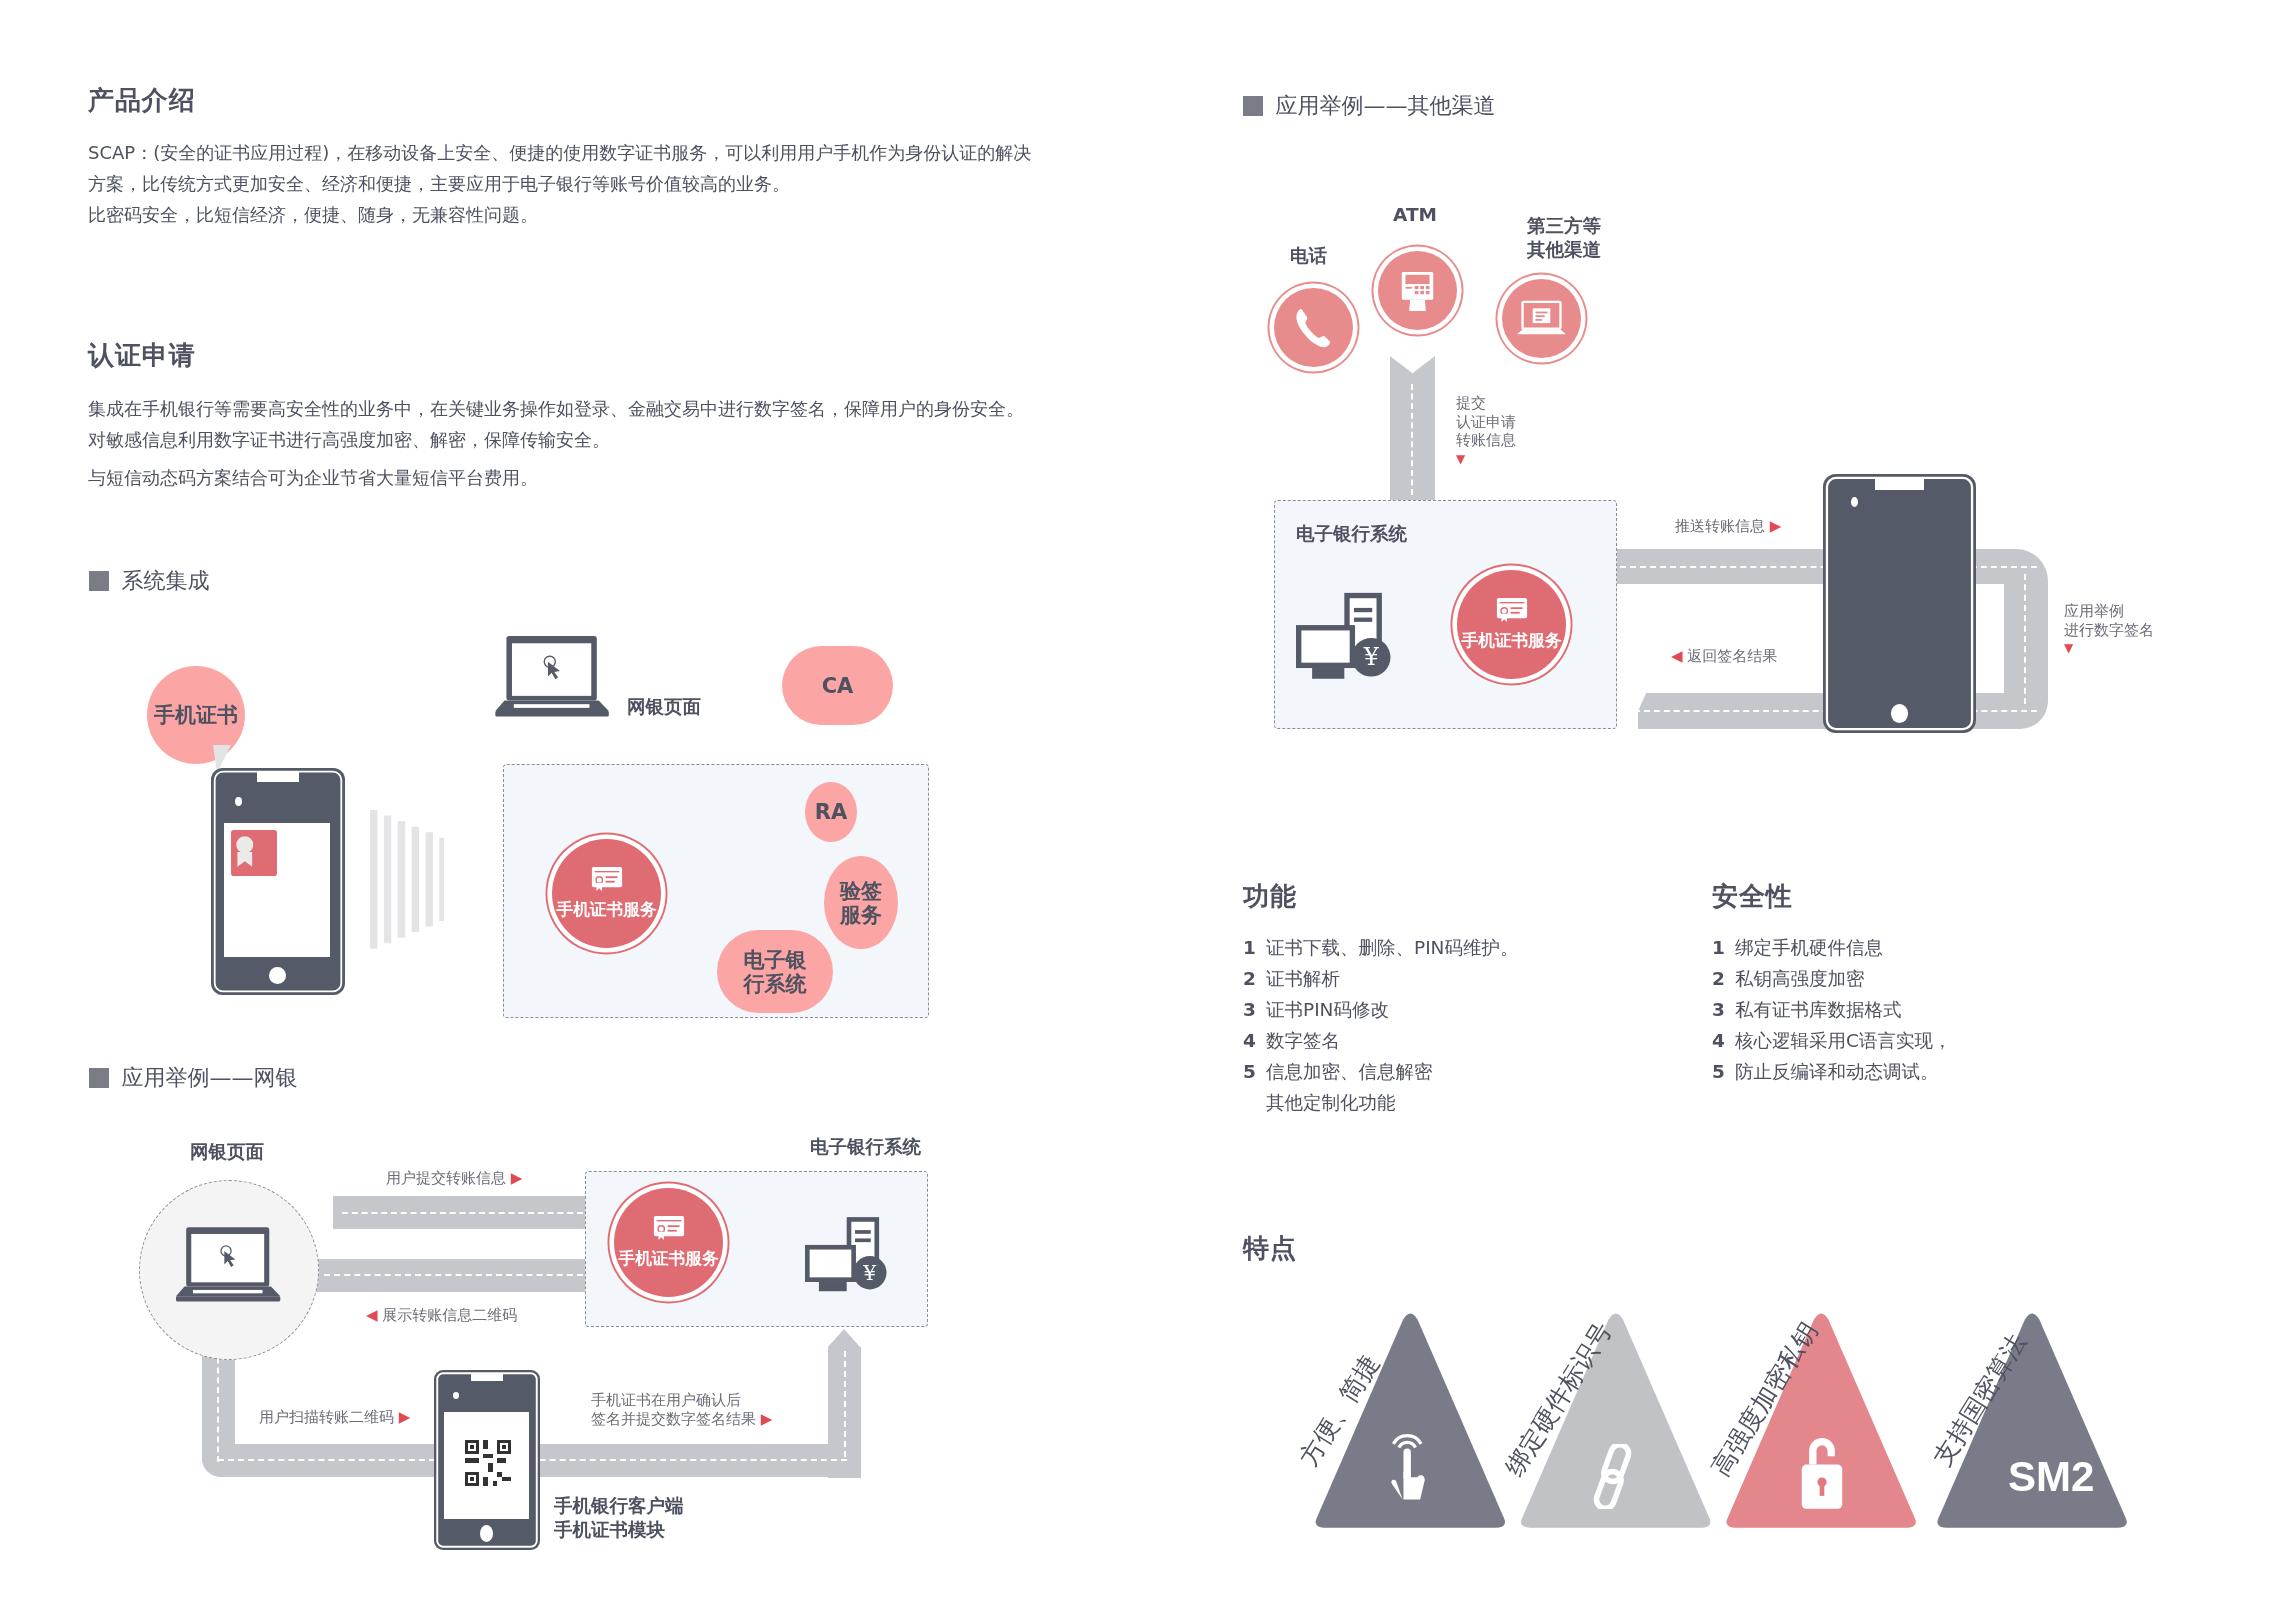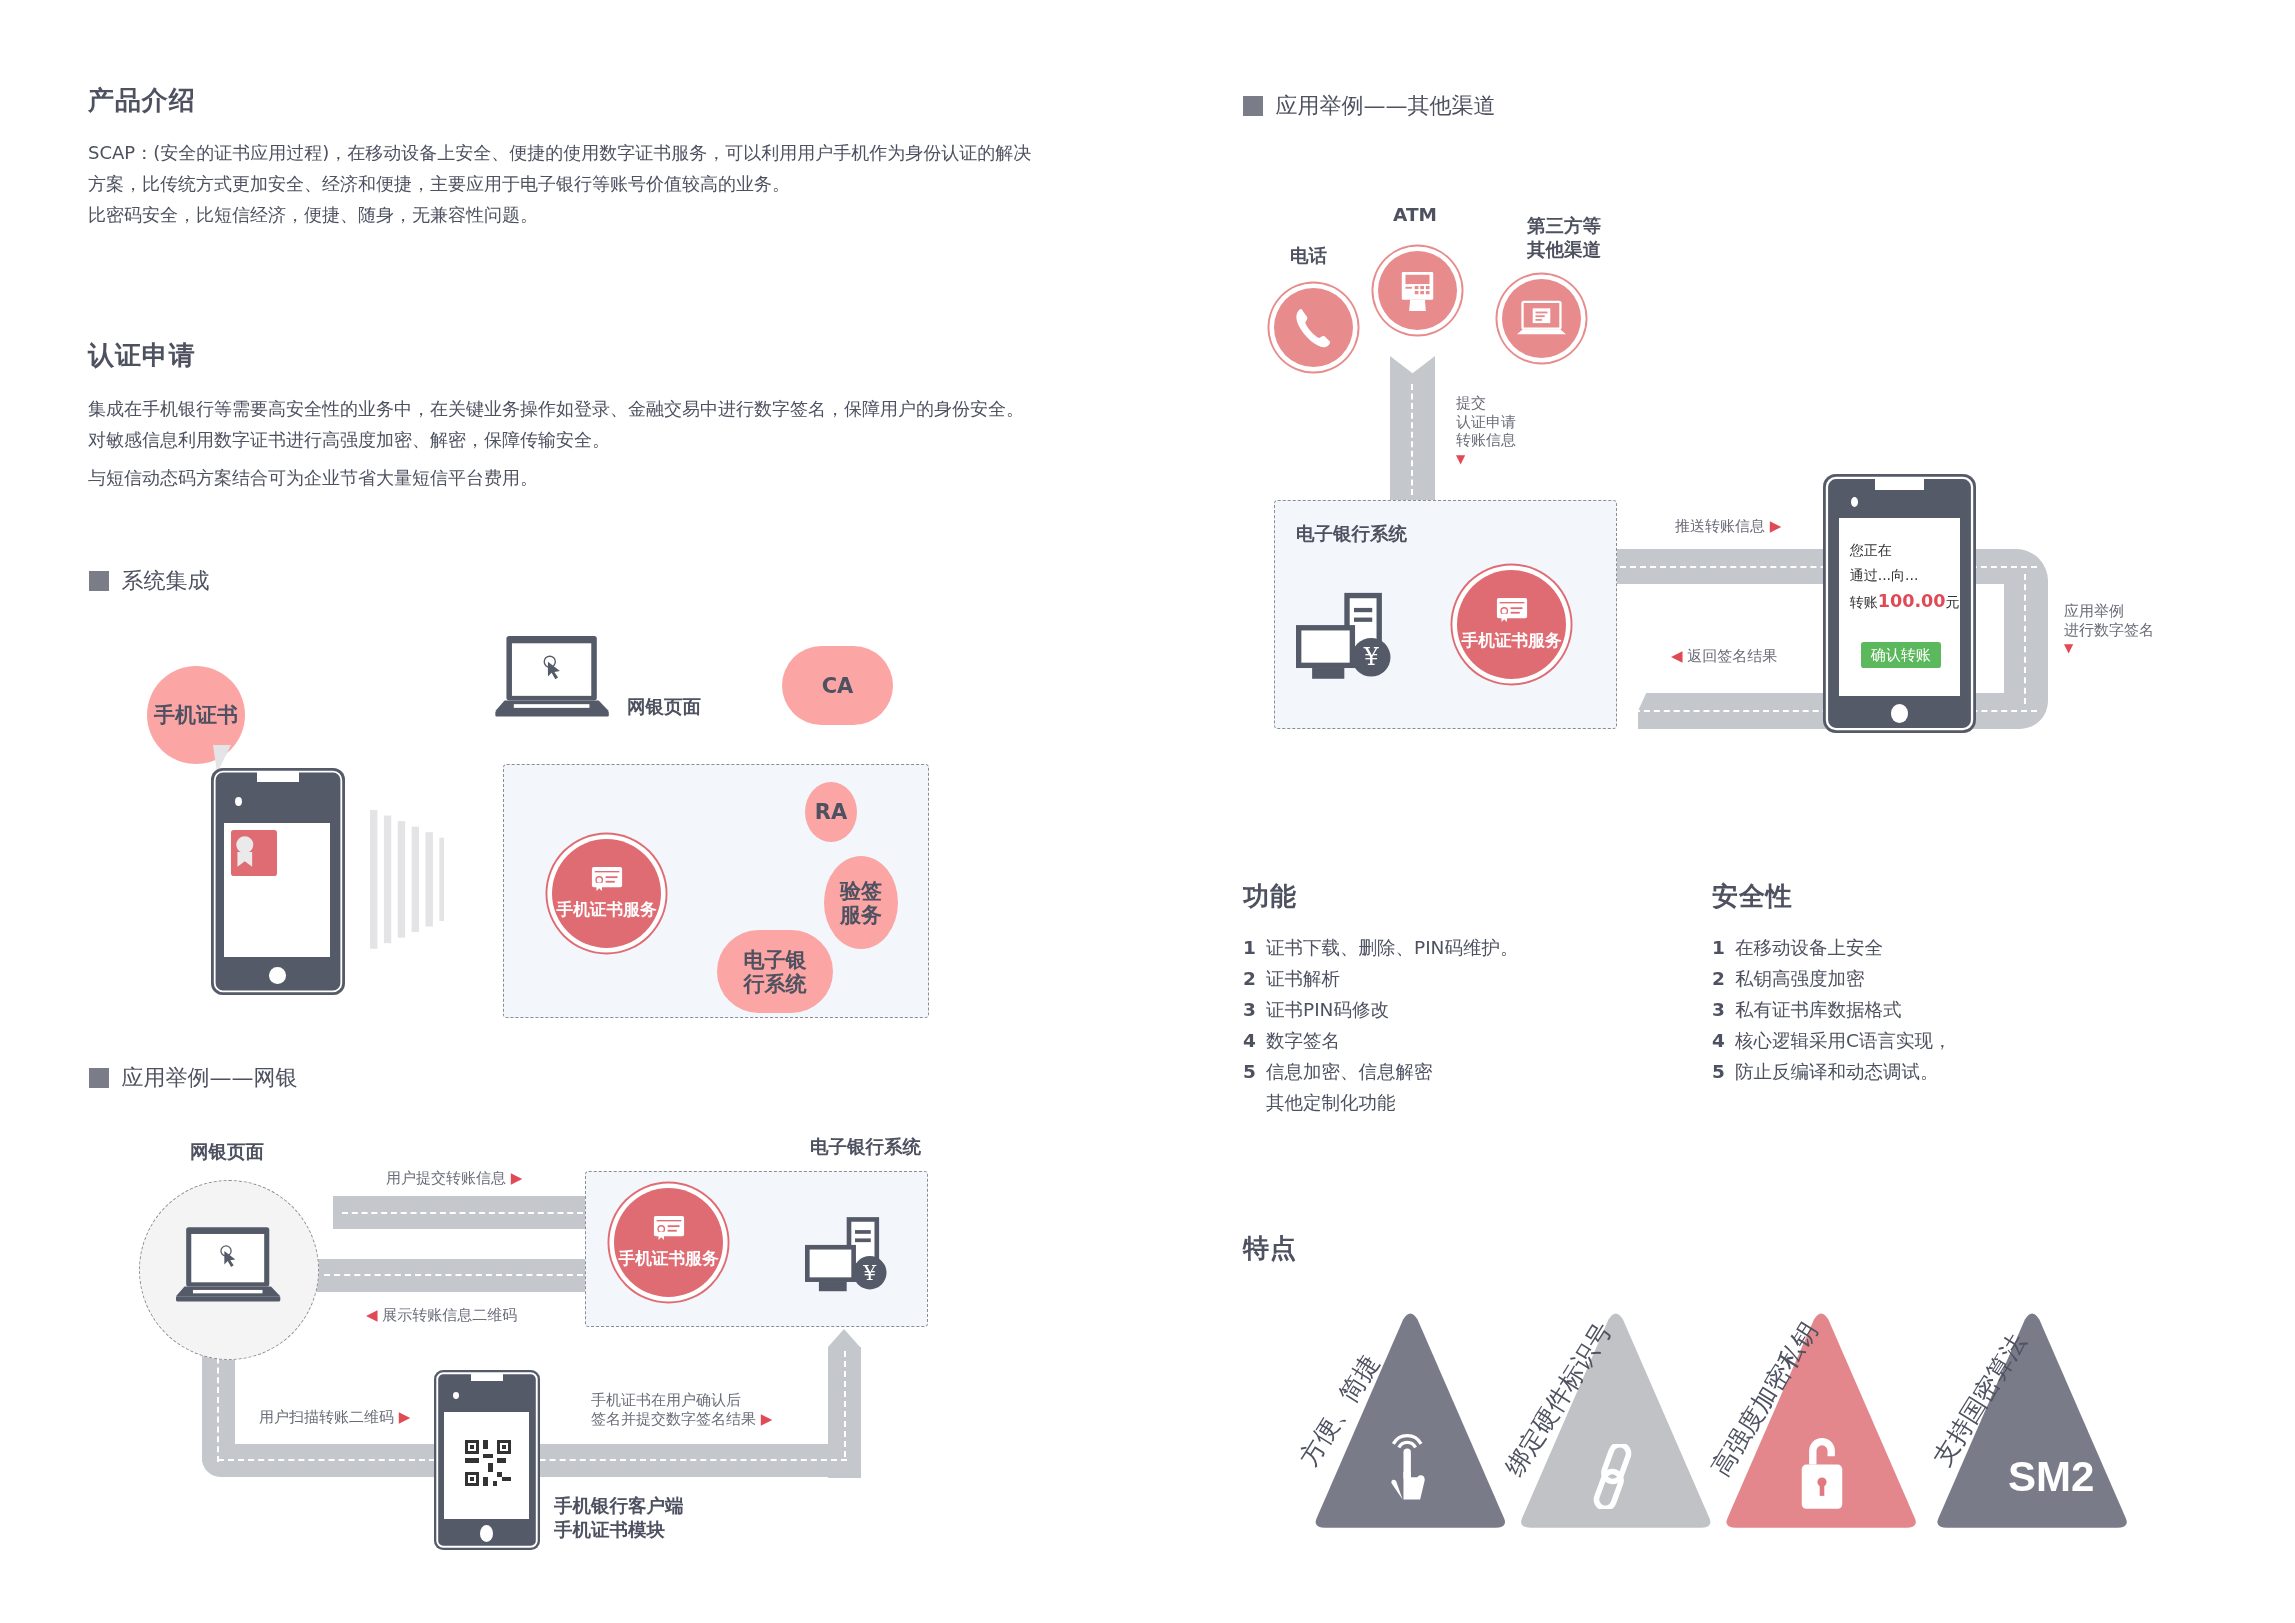--- a/index.html
+++ b/index.html
@@ -314,44 +314,36 @@
 <div class="abs small" style="left:1671px;top:647px;"><span style="color:#e04a55;">◀ </span><span>返回签名结果</span></div>
 <div class="abs small" style="left:2064px;top:602px;line-height:18.5px;">
   <div>应用举例</div>
   <div>进行数字签名</div>
   <div style="color:#e04a55;font-size:12px;">▼</div>
 </div>
 
 <div class="abs" style="left:1823px;top:474px;width:153px;height:259px;background:#555a68;border-radius:13px;box-shadow:inset 0 0 0 2.8px #555a68, inset 0 0 0 5.1px #fff;">
   <div class="abs" style="left:52px;top:4.6px;width:49px;height:11px;background:#fff;"></div>
   <div class="abs" style="left:28px;top:23px;width:7.4px;height:10.2px;border-radius:50%;background:#fff;"></div>
-  <div class="abs" style="left:15.7px;top:44px;width:121px;height:178px;background:#fff;">
-    <div class="abs" style="left:11px;top:24px;font-size:14px;color:#333;white-space:nowrap;">您正在</div>
-    <div class="abs" style="left:11px;top:49px;font-size:14px;color:#333;white-space:nowrap;">通过...向...</div>
-    <div class="abs" style="left:11px;top:73px;font-size:14px;color:#333;white-space:nowrap;">
-      <span>转账</span><span style="color:#e04a55;font-weight:bold;font-size:17.6px;">100.00</span><span>元</span>
-    </div>
-    <div class="abs" style="left:22px;top:124px;width:80px;height:26px;background:#5cb85c;border-radius:2.8px;color:#fff;font-size:15px;display:flex;align-items:center;justify-content:center;">确认转账</div>
-  </div>
   <div class="abs" style="left:68px;top:230px;width:16.7px;height:18.5px;border-radius:50%;background:#fff;"></div>
 </div>
 
 <div class="abs h1" style="left:1243px;top:879px;">功能</div>
 <div class="abs" style="left:1243px;top:932px;">
   <div class="list"><b>1</b><span>证书下载、删除、PIN码维护。</span></div>
   <div class="list"><b>2</b><span>证书解析</span></div>
   <div class="list"><b>3</b><span>证书PIN码修改</span></div>
   <div class="list"><b>4</b><span>数字签名</span></div>
   <div class="list"><b>5</b><span>信息加密、信息解密</span></div>
   <div class="list"><b></b><span>其他定制化功能</span></div>
 </div>
 
 <div class="abs h1" style="left:1712px;top:879px;">安全性</div>
 <div class="abs" style="left:1712px;top:932px;">
-  <div class="list"><b>1</b><span>在移动设备上安全</span></div>
+  <div class="list"><b>1</b><span>绑定手机硬件信息</span></div>
   <div class="list"><b>2</b><span>私钥高强度加密</span></div>
   <div class="list"><b>3</b><span>私有证书库数据格式</span></div>
   <div class="list"><b>4</b><span>核心逻辑采用C语言实现，</span></div>
   <div class="list"><b>5</b><span>防止反编译和动态调试。</span></div>
 </div>
 
 <div class="abs h1" style="left:1243px;top:1231px;">特点</div>
 
 <div class="abs" style="left:1287px;top:1310px;">
   <svg width="879" height="241" viewBox="0 0 1900 520">

